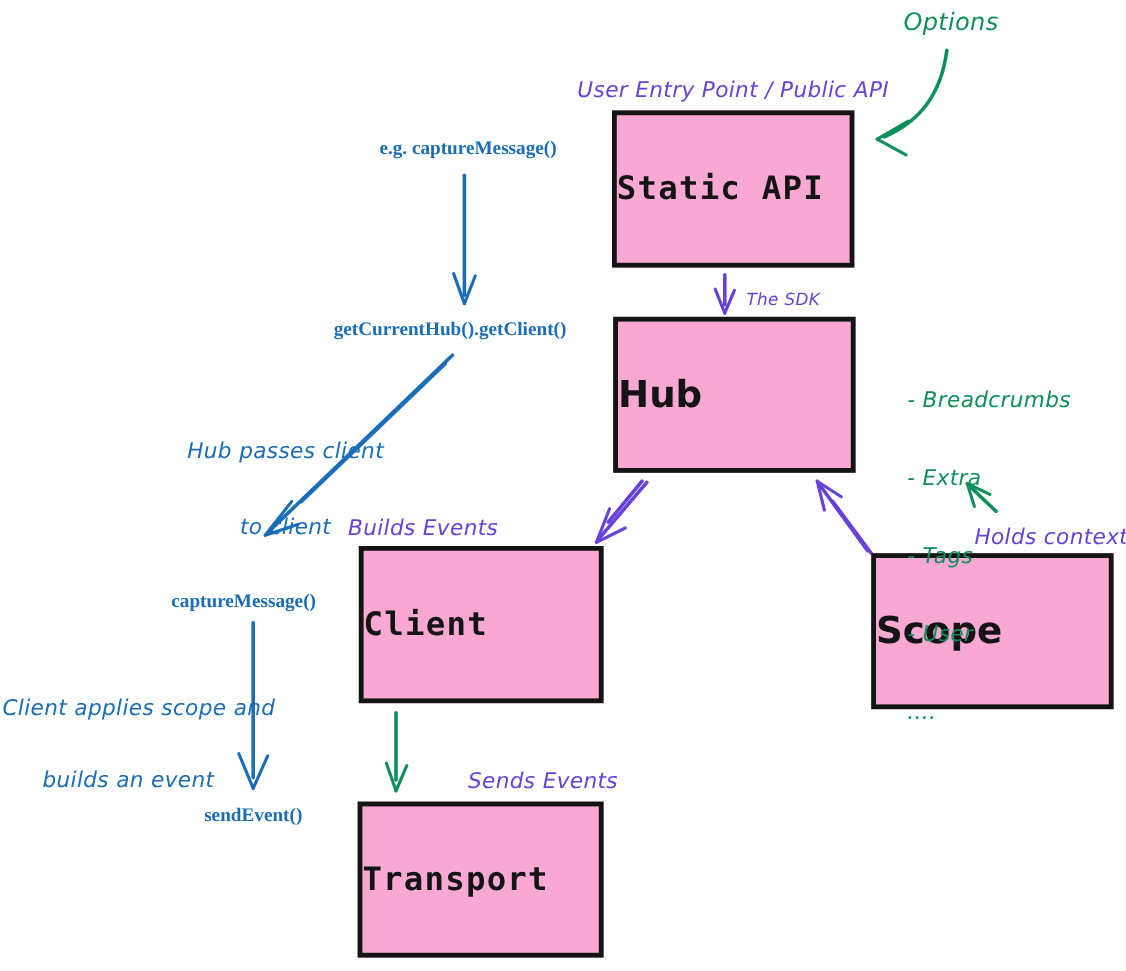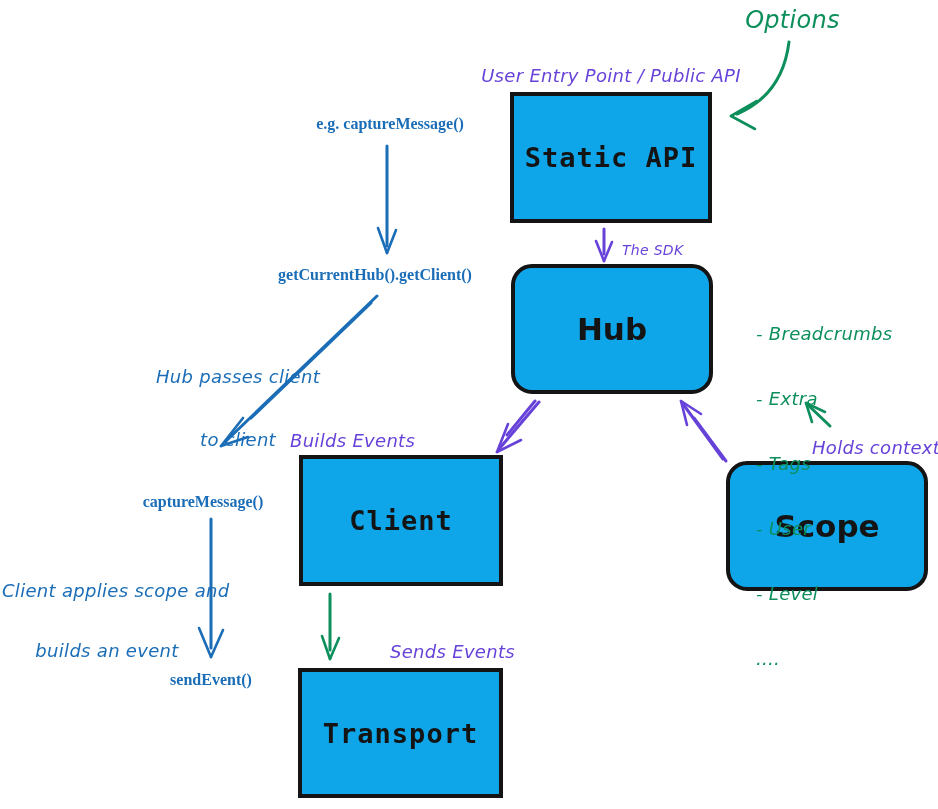--- a/index.html
+++ b/index.html
@@ -9,24 +9,24 @@
   body{background:var(--background);font-family:"DejaVu Sans",sans-serif;}
   .canvas{position:relative;width:938px;height:809px;background:var(--background);overflow:hidden;}
   .arrows{position:absolute;left:0;top:0;width:938px;height:809px;pointer-events:none;}
   .arrows path{fill:none;stroke-linecap:round;stroke-linejoin:round;}
   .stroke-blue path{stroke:var(--blue);}
   .stroke-purple path{stroke:var(--purple);}
   .stroke-green path{stroke:var(--green);}
   .shaft{stroke-width:3px;}
   .head{stroke-width:2.6px;}
 
-  .box{position:absolute;border:4px solid var(--ink);background:#0ea5e9;
-       display:flex;align-items:center;justify-content:center;color:var(--ink);}
+  .box{position:absolute;border:4px solid var(--ink);background:#f9a8d4;
+       display:flex;align-items:center;justify-content:flex-start;color:var(--ink);}
   .box-mono{font-family:"DejaVu Sans Mono",monospace;font-weight:bold;font-size:27px;letter-spacing:1px;}
-  .box-sans{font-family:"DejaVu Sans",sans-serif;font-weight:700;font-size:31px;border-radius:21px;}
+  .box-sans{font-family:"DejaVu Sans",sans-serif;font-weight:700;font-size:31px;}
 
   .lbl{position:absolute;white-space:pre;}
   .hand{font-family:"DejaVu Sans",sans-serif;font-style:italic;font-weight:500;
         font-size:18px;letter-spacing:.3px;}
   .code{font-family:Liberation Serif, serif;font-weight:bold;font-size:16px;}
   .blue{color:var(--blue);}
   .purple{color:var(--purple);}
   .green{color:var(--green);}
   .center{text-align:center;}
   .list .li{line-height:23px;}
@@ -109,21 +109,21 @@
   </div>
 
   <div class="box box-sans" style="left:726px;top:461px;width:202px;height:130px;">
     <span>Scope</span>
   </div>
 
   <div class="box box-mono" style="left:298px;top:668px;width:205px;height:130px;">
     <span>Transport</span>
   </div>
 
-  <div class="lbl hand green center" style="left:745px;top:6px;width:95px;font-size:24px;">Options</div>
+  <div class="lbl hand green center" style="left:745px;top:6px;width:95px;font-size:20px;">Options</div>
 
   <div class="lbl hand purple center" style="left:478px;top:65px;width:266px;">User Entry Point / Public API</div>
 
   <div class="lbl hand purple" style="left:622px;top:242px;font-size:14px;">The SDK</div>
 
   <div class="lbl hand purple center" style="left:290px;top:430px;width:115px;">Builds Events</div>
 
   <div class="lbl hand purple center" style="left:390px;top:641px;width:112px;">Sends Events</div>
 
   <div class="lbl hand purple center" style="left:812px;top:437px;width:120px;">Holds context</div>
@@ -136,21 +136,20 @@
   <div class="lbl hand blue center" style="left:2px;top:541px;width:210px;line-height:20px;">
     <div>Client applies scope and</div>
     <div>builds an event</div>
   </div>
 
   <div class="lbl hand green list" style="left:756px;top:280px;width:175px;">
     <div class="li">- Breadcrumbs</div>
     <div class="li">- Extra</div>
     <div class="li">- Tags</div>
     <div class="li">- User</div>
-    <div class="li">- Level</div>
     <div class="li">....</div>
   </div>
 
   <div class="lbl code blue center" style="left:270px;top:115px;width:240px;">e.g. captureMessage()</div>
 
   <div class="lbl code blue center" style="left:235px;top:266px;width:280px;">getCurrentHub().getClient()</div>
 
   <div class="lbl code blue center" style="left:93px;top:493px;width:220px;">captureMessage()</div>
 
   <div class="lbl code blue center" style="left:101px;top:671px;width:220px;">sendEvent()</div>

